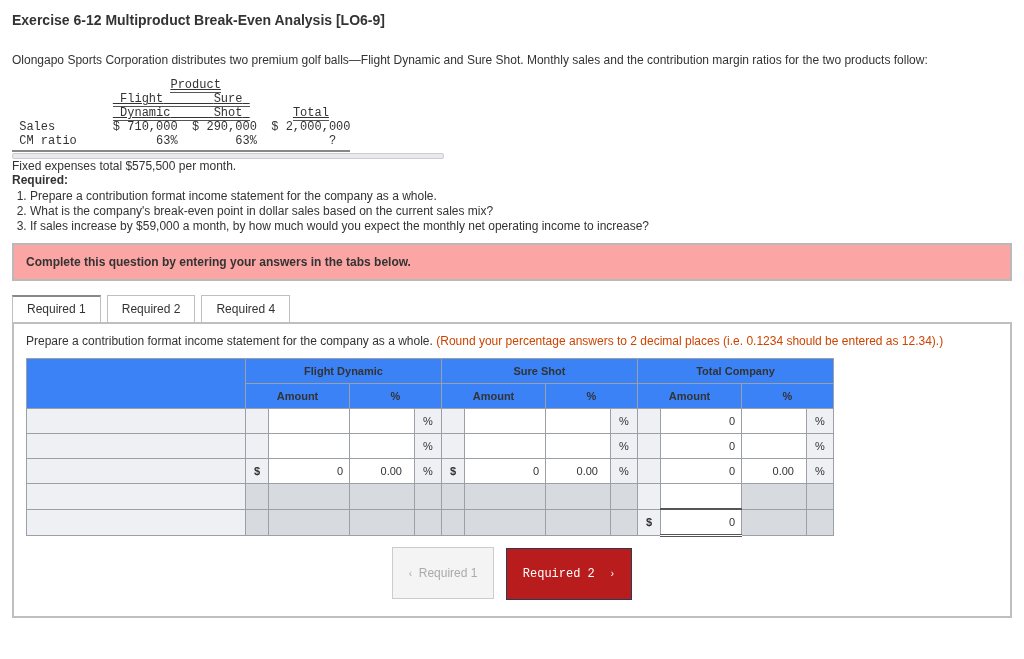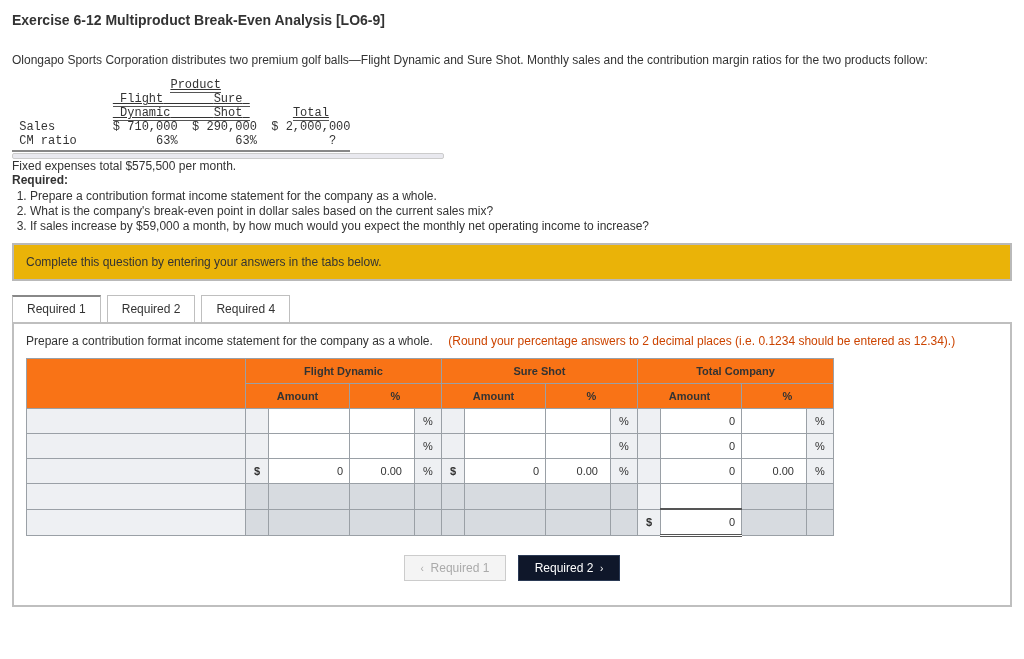--- a/index.html
+++ b/index.html
@@ -24,24 +24,24 @@
   .ptable .line { border-bottom: 1px solid #555; text-decoration: underline; }
   .thinbar { height: 4px; width: 430px; background: #e9e9ef; border:1px solid #ccc; border-radius:2px; margin-top:-1px;}
 
   .fixed, .req { }
   .req b { font-weight: bold; }
   ol.reqlist { margin: 2px 0 0 0; padding-left: 18px; }
   ol.reqlist li { margin: 1px 0; }
 
   .instruct-box {
     border: 2px solid #b9b9b9;
-    background: #eab308;
+    background: #fca5a5;
     padding: 10px 12px;
     margin-top: 10px;
-    font-weight: normal;
+    font-weight: bold;
   }
 
   .tabs { margin-top: 14px; display: flex; gap: 6px; }
   .tab {
     border: 1px solid #bfbfbf;
     border-bottom: none;
     padding: 6px 14px;
     font-size: 12px;
     background: #fff;
     cursor: pointer;
@@ -51,21 +51,21 @@
     font-weight: normal;
     background: #fff;
     padding-top: 5px;
   }
 
   .tab-panel {
     border: 2px solid #bfbfbf;
     padding: 10px 12px 16px 12px;
   }
   .tab-panel .prompt { margin-bottom: 10px; }
-  .tab-panel .hint { color: #cc4400; margin-left: 12px; }
+  .tab-panel .hint { color: #cc4400; }
 
   table.sheet {
     border-collapse: collapse;
     font-size: 11px;
   }
   table.sheet th, table.sheet td {
     border: 1px solid #9aa0a6;
     padding: 3px 4px;
     background: #fff;
     text-align: center;
@@ -78,34 +78,34 @@
   table.sheet td.label {
     width: 210px;
     background: #eef0f3;
     text-align: left;
   }
   table.sheet td.amt { width: 70px; text-align: right; padding-right:6px;}
   table.sheet td.sym { width: 14px; background:#eef0f3; font-weight:bold;}
   table.sheet td.pc  { width: 48px; text-align: right; padding-right:12px;}
   table.sheet td.pcu { width: 18px; background:#eef0f3; }
   table.sheet td.grey { background:#d7dbe0; }
-  table.sheet tr.hdr th { background:#f97316; }
+  table.sheet tr.hdr th { background:#3b82f6; }
 
   .navbtns { margin-top: 10px; text-align:center; }
   .nbtn {
     display:inline-block;
     border:1px solid #888;
-    padding:5px 16px;
-    margin: 8px 4px;
+    padding:18px 16px;
+    margin: 0 4px;
     font-size:12px;
     background:#f4f4f4;
     cursor:pointer;
   }
   .nbtn.disabled { color:#aaa; border-color:#ccc; cursor:default;}
-  .nbtn.active-nav { background:#0f172a; color:#fff; border-color:#2b3a55;}
+  .nbtn.active-nav { background:#b91c1c; color:#fff; border-color:#2b3a55;font-family:Liberation Mono, monospace;}
   .chev { font-size:10px; }
 </style>
 </head>
 <body>
 
 
 
 <h3>Exercise 6-12 Multiproduct Break-Even Analysis [LO6-9]</h3>
 
 <div class="intro">Olongapo Sports Corporation distributes two premium golf balls—Flight Dynamic and Sure Shot. Monthly sales and the contribution margin ratios for the two products follow:</div>

